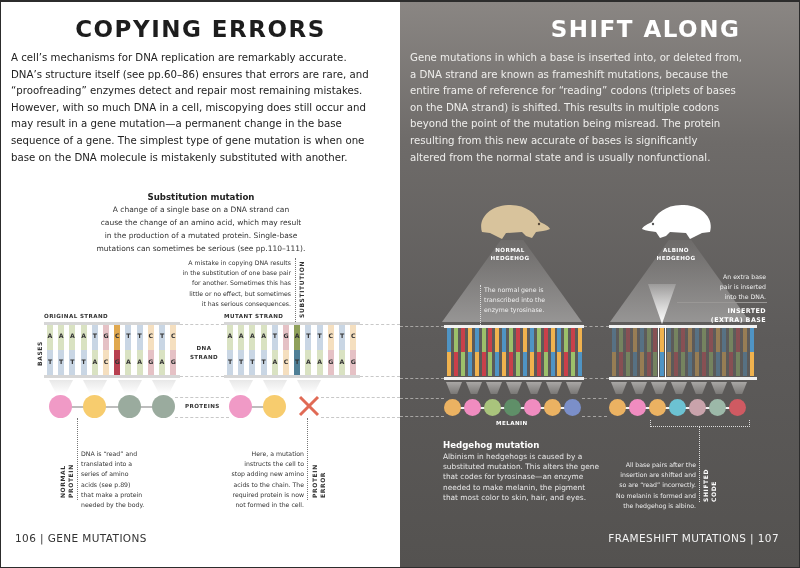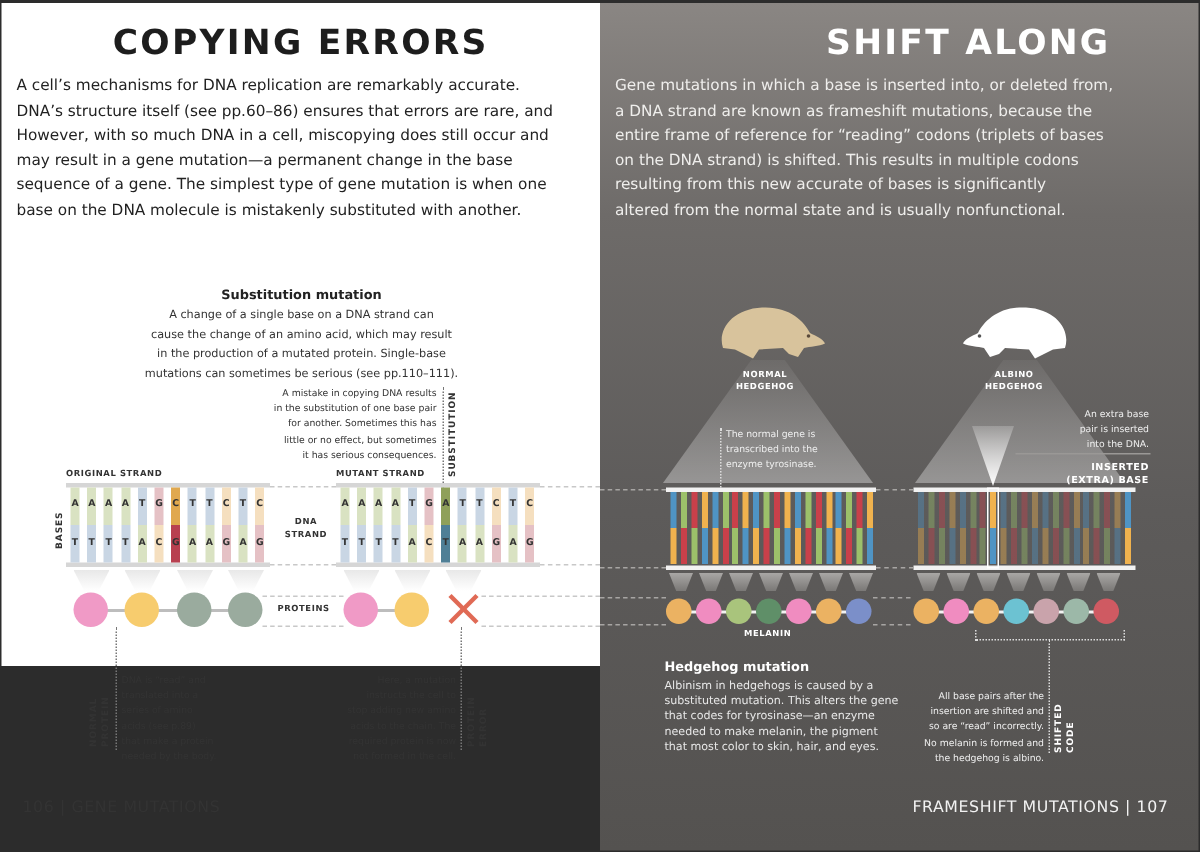--- a/index.html
+++ b/index.html
@@ -1,17 +1,17 @@
 <!DOCTYPE html>
 <html><head>
 <meta charset="utf-8">
 <style>
   html,body{margin:0;padding:0;}
   body{width:800px;height:568px;position:relative;overflow:hidden;font-family:"DejaVu Sans",sans-serif;background:#2c2c2c;}
-  .page-left{position:absolute;left:1px;top:2px;width:399px;height:442px;background:#ffffff;}
+  .page-left{position:absolute;left:1px;top:2px;width:399px;height:565px;background:#ffffff;}
   .page-right{position:absolute;left:400px;top:2px;width:399px;height:565px;background:linear-gradient(180deg,#8a8683 0%,#6e6b69 25%,#5d5b5a 60%,#545250 100%);}
   .abs{position:absolute;}
   .title{font-family:"DejaVu Sans",sans-serif;font-size:23px;letter-spacing:1.5px;text-align:center;font-weight:bold;}
   .title.dark{color:#1d1d1d;}
   .title.light{color:#ffffff;margin-left:46px;}
   .intro{font-size:10.2px;line-height:16.6px;}
   .intro.dark{color:#222;}
   .intro.light{color:#efeeec;}
   .caption-h{font-size:8.6px;font-weight:bold;color:#222;text-align:center;}
   .caption{font-size:7.5px;line-height:13px;color:#333;text-align:center;}
@@ -41,20 +41,21 @@
 </style>
 </head>
 <body>
 
 <div class="page-left">
   <div class="abs title dark" style="left:0;top:14px;width:399px;">COPYING ERRORS</div>
 
   <div class="abs intro dark" style="left:10px;top:48px;width:380px;">
     <div>A cell’s mechanisms for DNA replication are remarkably accurate.</div>
     <div>DNA’s structure itself (see pp.60–86) ensures that errors are rare, and</div>
+    <div>“proofreading” enzymes detect and repair most remaining mistakes.</div>
     <div>However, with so much DNA in a cell, miscopying does still occur and</div>
     <div>may result in a gene mutation—a permanent change in the base</div>
     <div>sequence of a gene. The simplest type of gene mutation is when one</div>
     <div>base on the DNA molecule is mistakenly substituted with another.</div>
   </div>
 
   <div class="abs caption-h" style="left:80px;top:190px;width:240px;">Substitution mutation</div>
   <div class="abs caption" style="left:80px;top:201px;width:240px;">
     <div>A change of a single base on a DNA strand can</div>
     <div>cause the change of an amino acid, which may result</div>
@@ -254,20 +255,21 @@
 </div>
 
 <div class="page-right">
   <div class="abs title light" style="left:0;top:14px;width:399px;">SHIFT ALONG</div>
 
   <div class="abs intro light" style="left:10px;top:48px;width:380px;">
     <div>Gene mutations in which a base is inserted into, or deleted from,</div>
     <div>a DNA strand are known as frameshift mutations, because the</div>
     <div>entire frame of reference for “reading” codons (triplets of bases</div>
     <div>on the DNA strand) is shifted. This results in multiple codons</div>
+    <div>beyond the point of the mutation being misread. The protein</div>
     <div>resulting from this new accurate of bases is significantly</div>
     <div>altered from the normal state and is usually nonfunctional.</div>
   </div>
 
   <div class="beam" style="left:42px;top:238px;width:140px;height:82px;clip-path:polygon(42% 0,58% 0,100% 100%,0 100%);"></div>
   <div class="beam" style="left:210px;top:238px;width:140px;height:82px;clip-path:polygon(42% 0,58% 0,100% 100%,0 100%);"></div>
 
   <svg class="hog" style="left:76px;top:200px;" width="76" height="40" viewBox="0 0 76 40">
     <path d="M6 30 C2 18 12 4 32 3 C50 2 60 12 64 20 C68 22 73 24 74 27 C70 29 64 29 60 30 L56 36 L50 34 L46 30 L30 31 L26 37 L20 34 L14 31 Z" fill="#d8c39c"></path>
     <circle cx="63" cy="22" r="1.2" fill="#5a4a3a"></circle>

